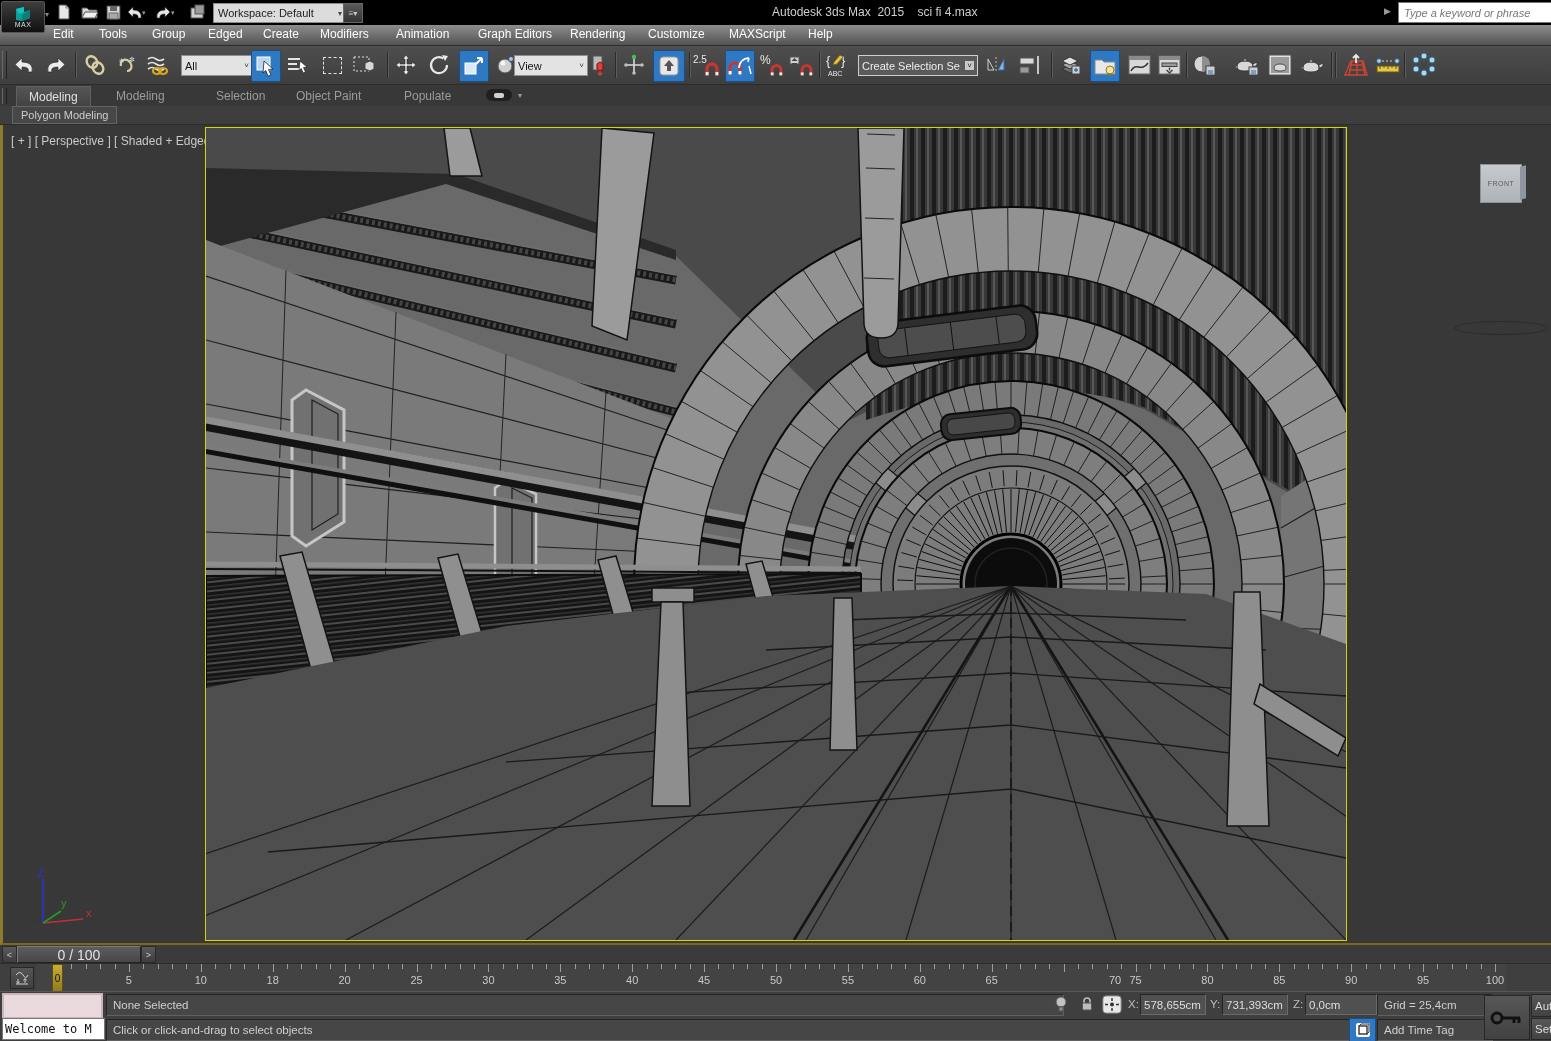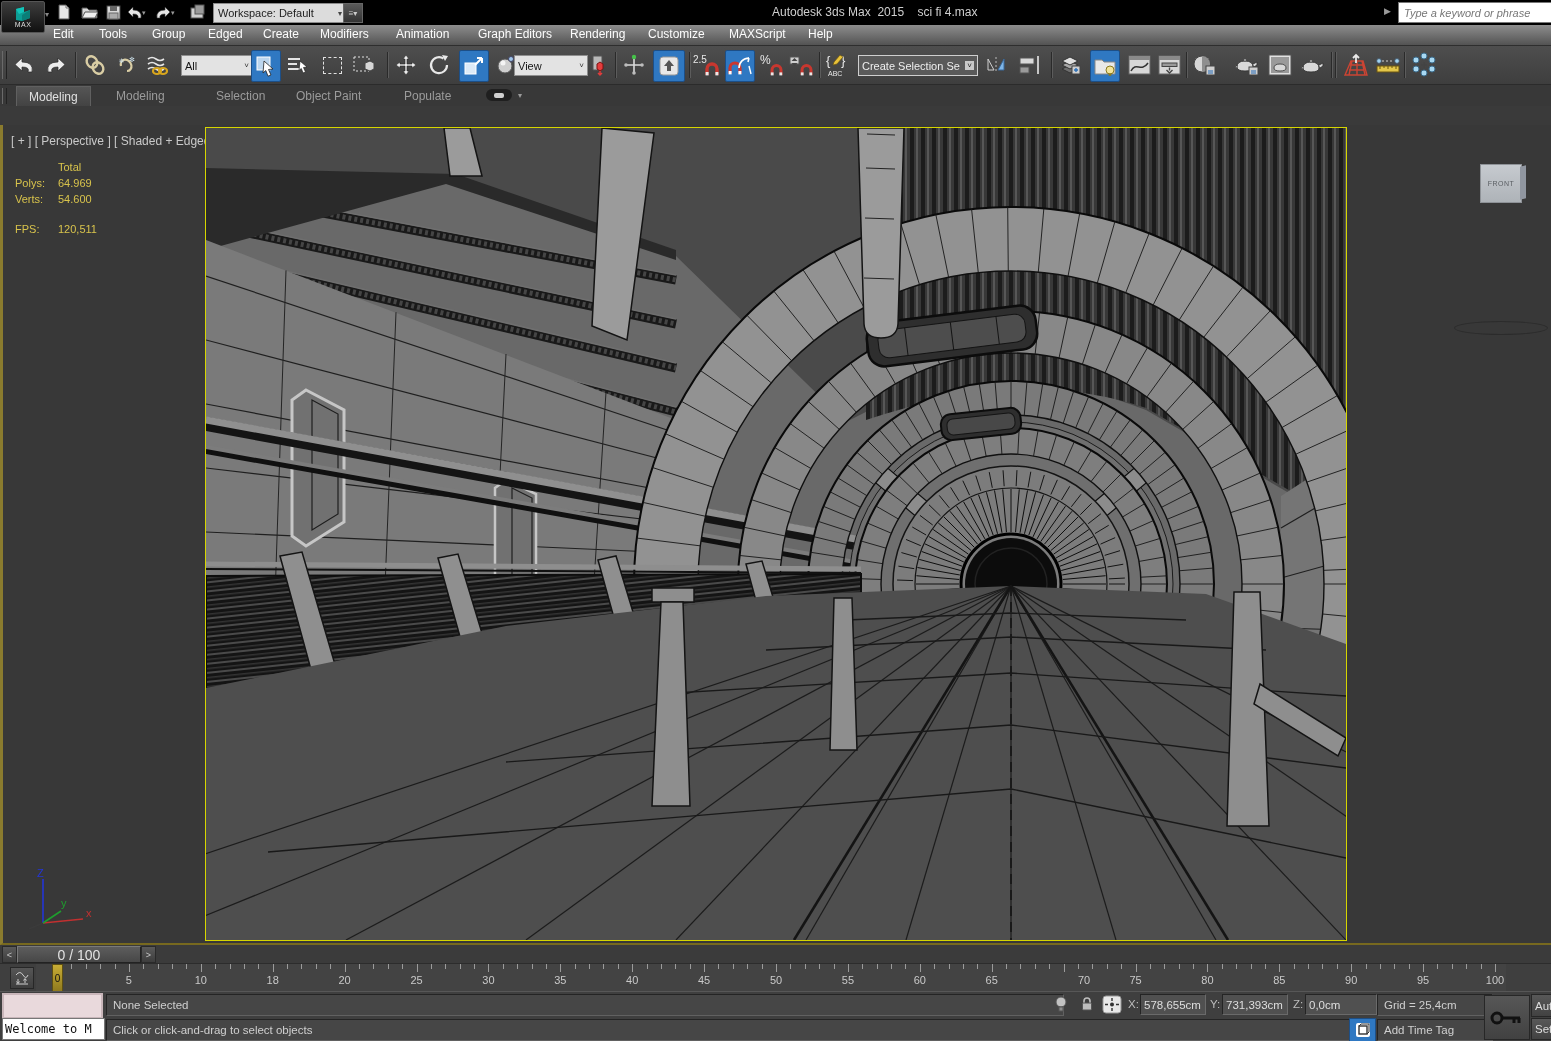--- a/index.html
+++ b/index.html
@@ -467,42 +467,26 @@
     <div class="rtab active" style="left:16px">Modeling</div>
     <div class="rtab" style="left:116px">Modeling</div>
     <div class="rtab" style="left:216px">Selection</div>
     <div class="rtab" style="left:296px">Object Paint</div>
     <div class="rtab" style="left:404px">Populate</div>
     <div id="ribbon-more">
         <div class="dot"></div>
       </div>
     <div id="ribbon-caret">▾</div>
   </div>
+  <div class="abs" id="ribbon-panelrow">
+    <div id="panel-label">Polygon Modeling</div>
+  </div>
 
   <div class="abs" id="viewport-outer">
     <div id="vp-label">[ + ] [ Perspective ] [ Shaded + Edged Faces ]</div>
-    <div id="vp-stats">
-      <div class="stat-row">
-          <span class="sl"></span>
-          <span>Total</span>
-        </div>
-      <div class="stat-row">
-          <span class="sl">Polys:</span>
-          <span>64.969</span>
-        </div>
-      <div class="stat-row">
-          <span class="sl">Verts:</span>
-          <span>54.600</span>
-        </div>
-      <div class="stat-row" style="height:14px"></div>
-      <div class="stat-row">
-          <span class="sl">FPS:</span>
-          <span>120,511</span>
-        </div>
-    </div>
 
     <div id="render">
       <svg id="scene" width="1140" height="812" viewBox="0 0 1140 812">
         <defs>
           <pattern id="ribs" width="11" height="12" patternUnits="userSpaceOnUse">
             <rect width="11" height="12" fill="#383838"></rect>
             <rect width="4" height="12" fill="#1c1c1c"></rect>
             <rect x="6" width="2" height="12" fill="#575757"></rect>
           </pattern>
           <pattern id="pipesL" width="10" height="9" patternUnits="userSpaceOnUse" patternTransform="rotate(-6)">
@@ -1156,21 +1140,21 @@
         <div class="tick" style="left: 912.56px; height: 5px;"></div>
         <div class="tick" style="left: 926.94px; height: 5px;"></div>
         <div class="tick" style="left: 941.32px; height: 5px;"></div>
         <div class="tick" style="left: 955.7px; height: 8px;"></div>
         <div class="tick-label" style="left: 955.7px;">65</div>
         <div class="tick" style="left: 970.08px; height: 5px;"></div>
         <div class="tick" style="left: 984.46px; height: 5px;"></div>
         <div class="tick" style="left: 998.84px; height: 5px;"></div>
         <div class="tick" style="left: 1013.22px; height: 5px;"></div>
         <div class="tick" style="left: 1027.6px; height: 8px;"></div>
-        <div class="tick-label" style="left: 1048px;">70</div>
+        <div class="tick-label" style="left: 1079px;">70</div>
         <div class="tick" style="left: 1041.98px; height: 5px;"></div>
         <div class="tick" style="left: 1056.36px; height: 5px;"></div>
         <div class="tick" style="left: 1070.74px; height: 5px;"></div>
         <div class="tick" style="left: 1085.12px; height: 5px;"></div>
         <div class="tick" style="left: 1099.5px; height: 8px;"></div>
         <div class="tick-label" style="left: 1099.5px;">75</div>
         <div class="tick" style="left: 1113.88px; height: 5px;"></div>
         <div class="tick" style="left: 1128.26px; height: 5px;"></div>
         <div class="tick" style="left: 1142.64px; height: 5px;"></div>
         <div class="tick" style="left: 1157.02px; height: 5px;"></div>

